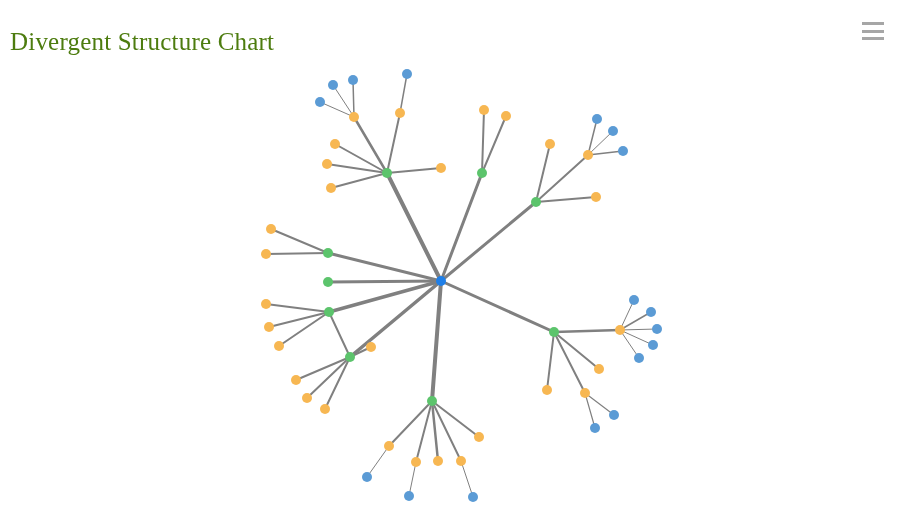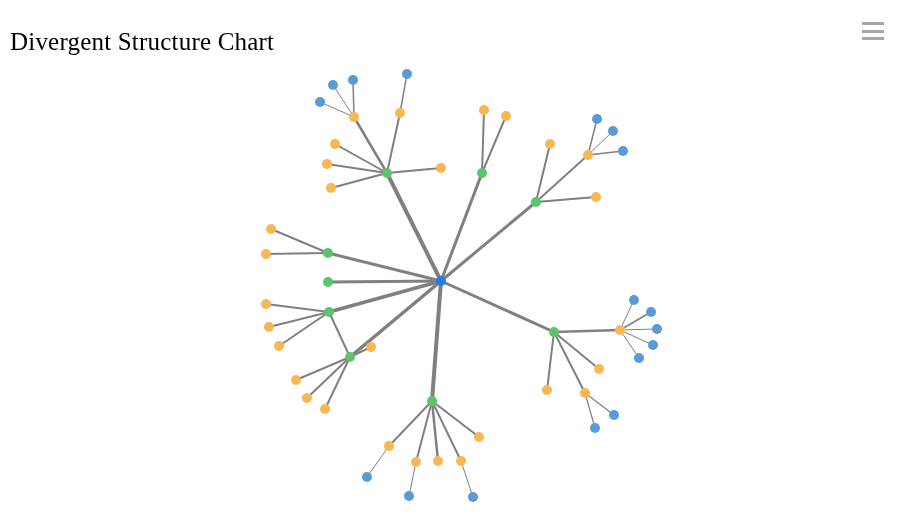--- a/index.html
+++ b/index.html
@@ -14,21 +14,21 @@
     overflow: hidden;
     font-family: "Liberation Sans", sans-serif;
   }
   #page-title {
     position: absolute;
     left: 10px;
     top: 26px;
     font-family: "Liberation Serif", serif;
     font-size: 25px;
     line-height: 32px;
-    color: #000000;
+    color: #4d7c0f;
     letter-spacing: 0.2px;
     white-space: nowrap;
   }
   #menu-button {
     position: absolute;
     right: 20px;
     top: 22px;
     width: 22px;
     height: 18px;
     display: flex;

